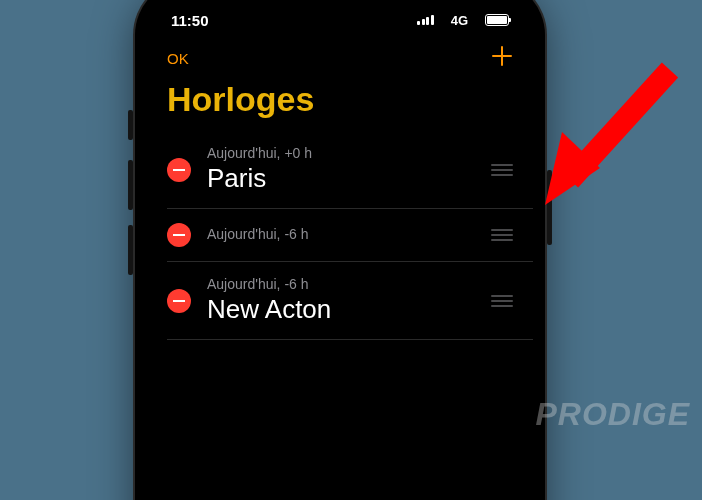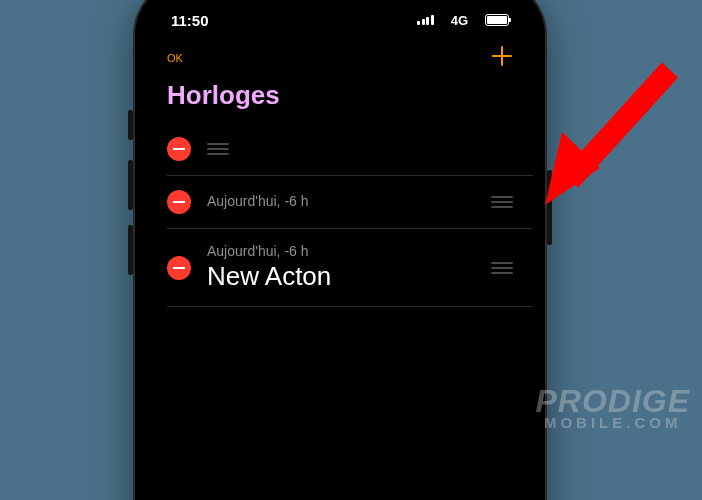--- a/index.html
+++ b/index.html
@@ -113,32 +113,32 @@
     }
     .nav-bar {
       display: flex;
       justify-content: space-between;
       align-items: center;
       padding: 8px 20px;
       height: 44px;
     }
     .ok-btn {
       color: #ff9500;
-      font-size: 11px;
+      font-size: 15px;
       font-weight: 400;
     }
     .add-btn {
       color: #ff9500;
       font-size: 28px;
       font-weight: 300;
       line-height: 1;
     }
     .page-title {
-      color: #f0abfc;
-      font-size: 26px;
+      color: #eab308;
+      font-size: 34px;
       font-weight: 700;
       padding: 0 20px 12px;
     }
     .clock-list {
       padding: 0 0 0 20px;
     }
     .clock-row {
       display: flex;
       align-items: center;
       border-bottom: 0.5px solid #2a2a2a;
@@ -252,20 +252,24 @@
           </svg>
       </span>
     </div>
 
     <h1 class="page-title">Horloges</h1>
 
     <div class="clock-list">
 
       <div class="clock-row">
         <div class="delete-btn"></div>
+        <div class="clock-info">
+          <div class="clock-offset">Aujourd'hui, +0 h</div>
+          <div class="clock-city">Paris</div>
+        </div>
         <div class="drag-handle">
             <span></span>
             <span></span>
             <span></span>
           </div>
       </div>
 
       <div class="clock-row">
         <div class="delete-btn"></div>
         <div class="clock-info">
@@ -300,14 +304,13 @@
     <marker id="ah" markerWidth="12" markerHeight="12" refX="2" refY="6" orient="auto">
       <path d="M0,0 L12,6 L0,12 Z" fill="#ff0000"></path>
     </marker>
   </defs>
   <line x1="130" y1="10" x2="30" y2="120" stroke="#ff0000" stroke-width="22"></line>
   <polygon points="5,145 60,108 22,72" fill="#ff0000"></polygon>
 </svg>
 
 <div class="watermark">
   <div class="wm-top">PRODIGE</div>
-  <div class="wm-bottom">MOBILE.COM</div>
 </div>
 
 </body></html>

